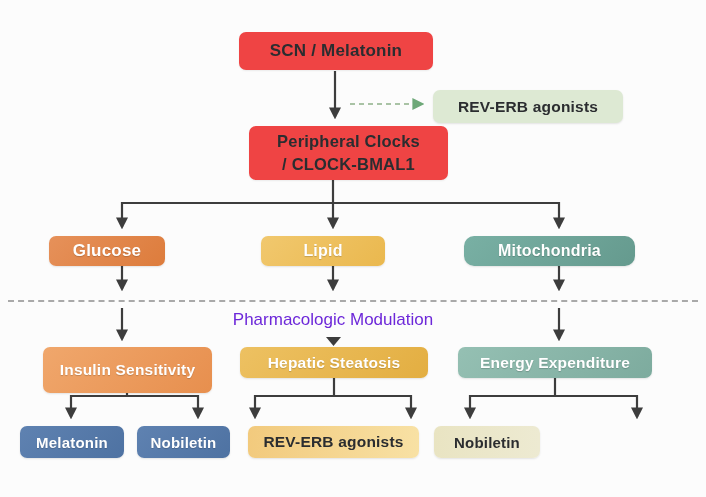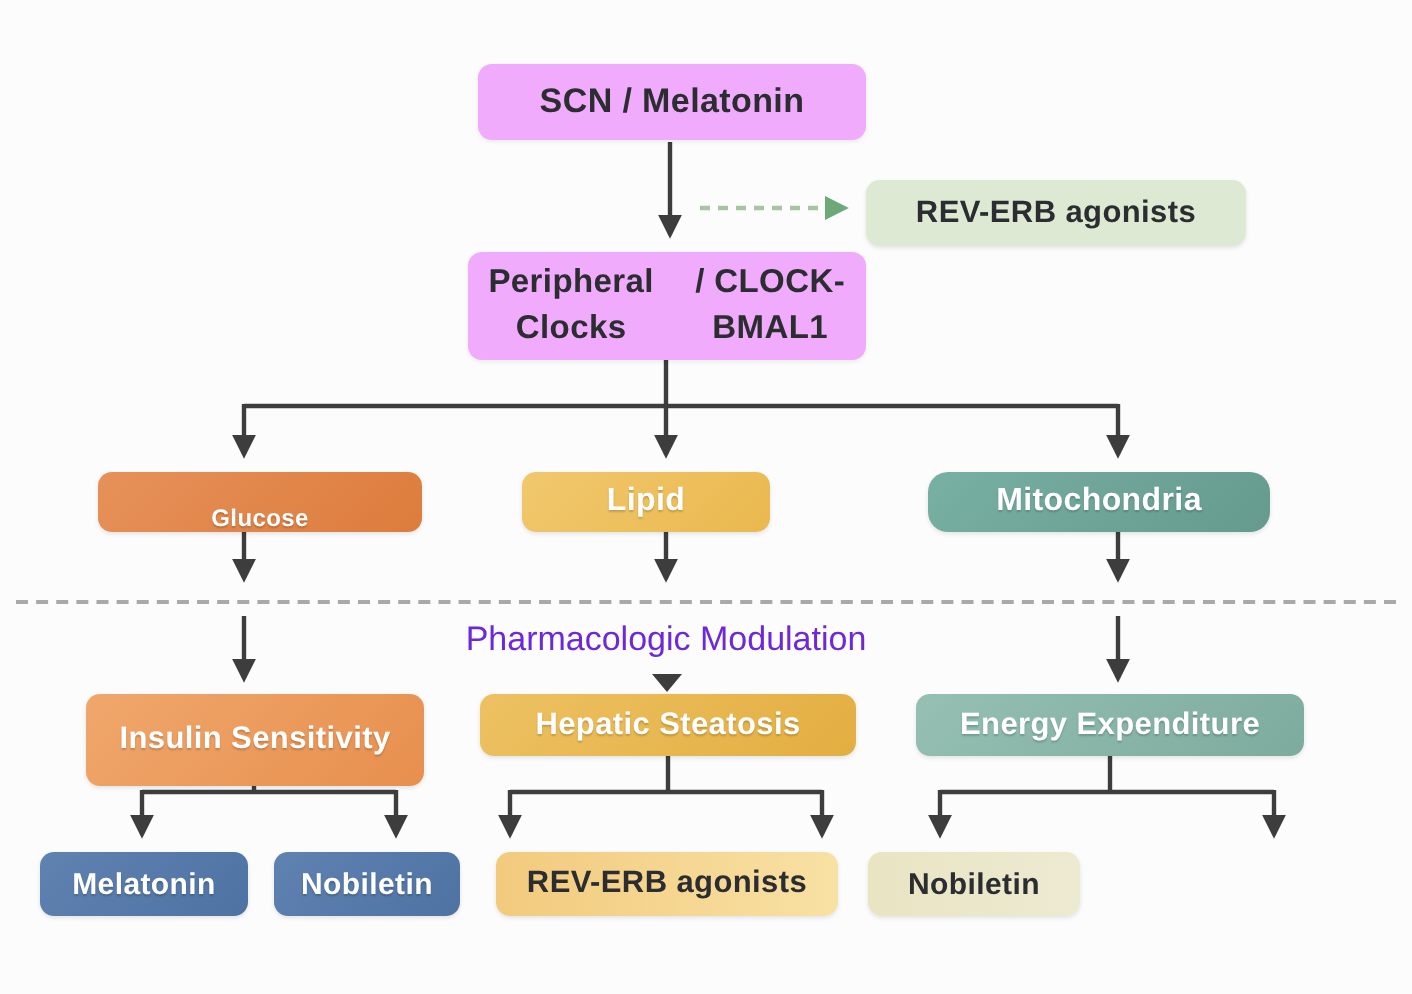--- a/index.html
+++ b/index.html
@@ -9,36 +9,36 @@
     font-family:"Liberation Sans", sans-serif;
     -webkit-font-smoothing:antialiased;
   }
   .wires{position:absolute;left:0;top:0;width:706px;height:497px;}
   .node{
     position:absolute;display:flex;align-items:center;justify-content:center;
     text-align:center;box-sizing:border-box;border-radius:7px;
     font-weight:600;color:#2b2d30;letter-spacing:.2px;
     box-shadow:0 1px 2px rgba(0,0,0,.10);
   }
-  .node.light{background:#f0abfc;box-shadow:0 1px 2px rgba(0,0,0,.07);}
+  .node.light{background:#ef4444;box-shadow:0 1px 2px rgba(0,0,0,.07);}
   .node.white-text{color:#fff;text-shadow:0 1px 1px rgba(0,0,0,.18);}
-  .two-line{flex-direction:row;line-height:1.4;}
+  .two-line{flex-direction:column;line-height:1.4;margin-left:15px;}
   .divider-line{
     position:absolute;left:8px;top:300px;width:690px;height:0;
     border-top:2px dashed #a9a9a9;
   }
   .divider-label{
     position:absolute;left:200px;top:310px;width:266px;text-align:center;
     font-size:17px;font-weight:500;color:#6d28d9;
   }
   
   .n-scn{left:239px;top:32px;width:194px;height:38px;font-size:17px;}
   .n-reverb-top{left:433px;top:90px;width:190px;height:33px;font-size:15.5px;background:#dde9d3;}
   .n-peripheral{left:234px;top:126px;width:199px;height:54px;font-size:16.5px;}
-  .n-glucose{left:49px;top:236px;width:162px;height:30px;font-size:12px;background:linear-gradient(135deg,#e6915a,#dd7c3c);align-items:flex-end;}
+  .n-glucose{left:49px;top:236px;width:116px;height:30px;font-size:17px;background:linear-gradient(135deg,#e6915a,#dd7c3c);}
   .n-lipid{left:261px;top:236px;width:124px;height:30px;font-size:16px;background:linear-gradient(135deg,#f1c86e,#eab84e);}
   .n-mitochondria{left:464px;top:236px;width:171px;height:30px;font-size:16px;background:linear-gradient(135deg,#79b0a4,#659a8e);border-radius:10px;}
   .n-insulin{left:43px;top:347px;width:169px;height:46px;font-size:15.5px;background:linear-gradient(135deg,#f0a76c,#e78f4e);}
   .n-hepatic{left:240px;top:347px;width:188px;height:31px;font-size:15.5px;background:linear-gradient(135deg,#edc162,#e3ae41);}
   .n-energy{left:458px;top:347px;width:194px;height:31px;font-size:15.5px;background:linear-gradient(135deg,#95c0b3,#7dab9e);}
   .n-melatonin{left:20px;top:426px;width:104px;height:32px;font-size:15px;background:linear-gradient(135deg,#5f82b1,#4e72a2);}
   .n-nobiletin1{left:137px;top:426px;width:93px;height:32px;font-size:15px;background:linear-gradient(135deg,#5f82b1,#4e72a2);}
   .n-reverb-bottom{left:248px;top:426px;width:171px;height:32px;font-size:15.5px;background:linear-gradient(90deg,#f2ca7d,#f8e1a4);}
   .n-nobiletin2{left:434px;top:426px;width:106px;height:32px;font-size:15px;background:linear-gradient(90deg,#e9e4c2,#edead2);}
   .n-sirt1{left:554px;top:426px;width:135px;height:32px;font-size:15px;background:linear-gradient(90deg,#d2e1d2,#e3ebd3);}

